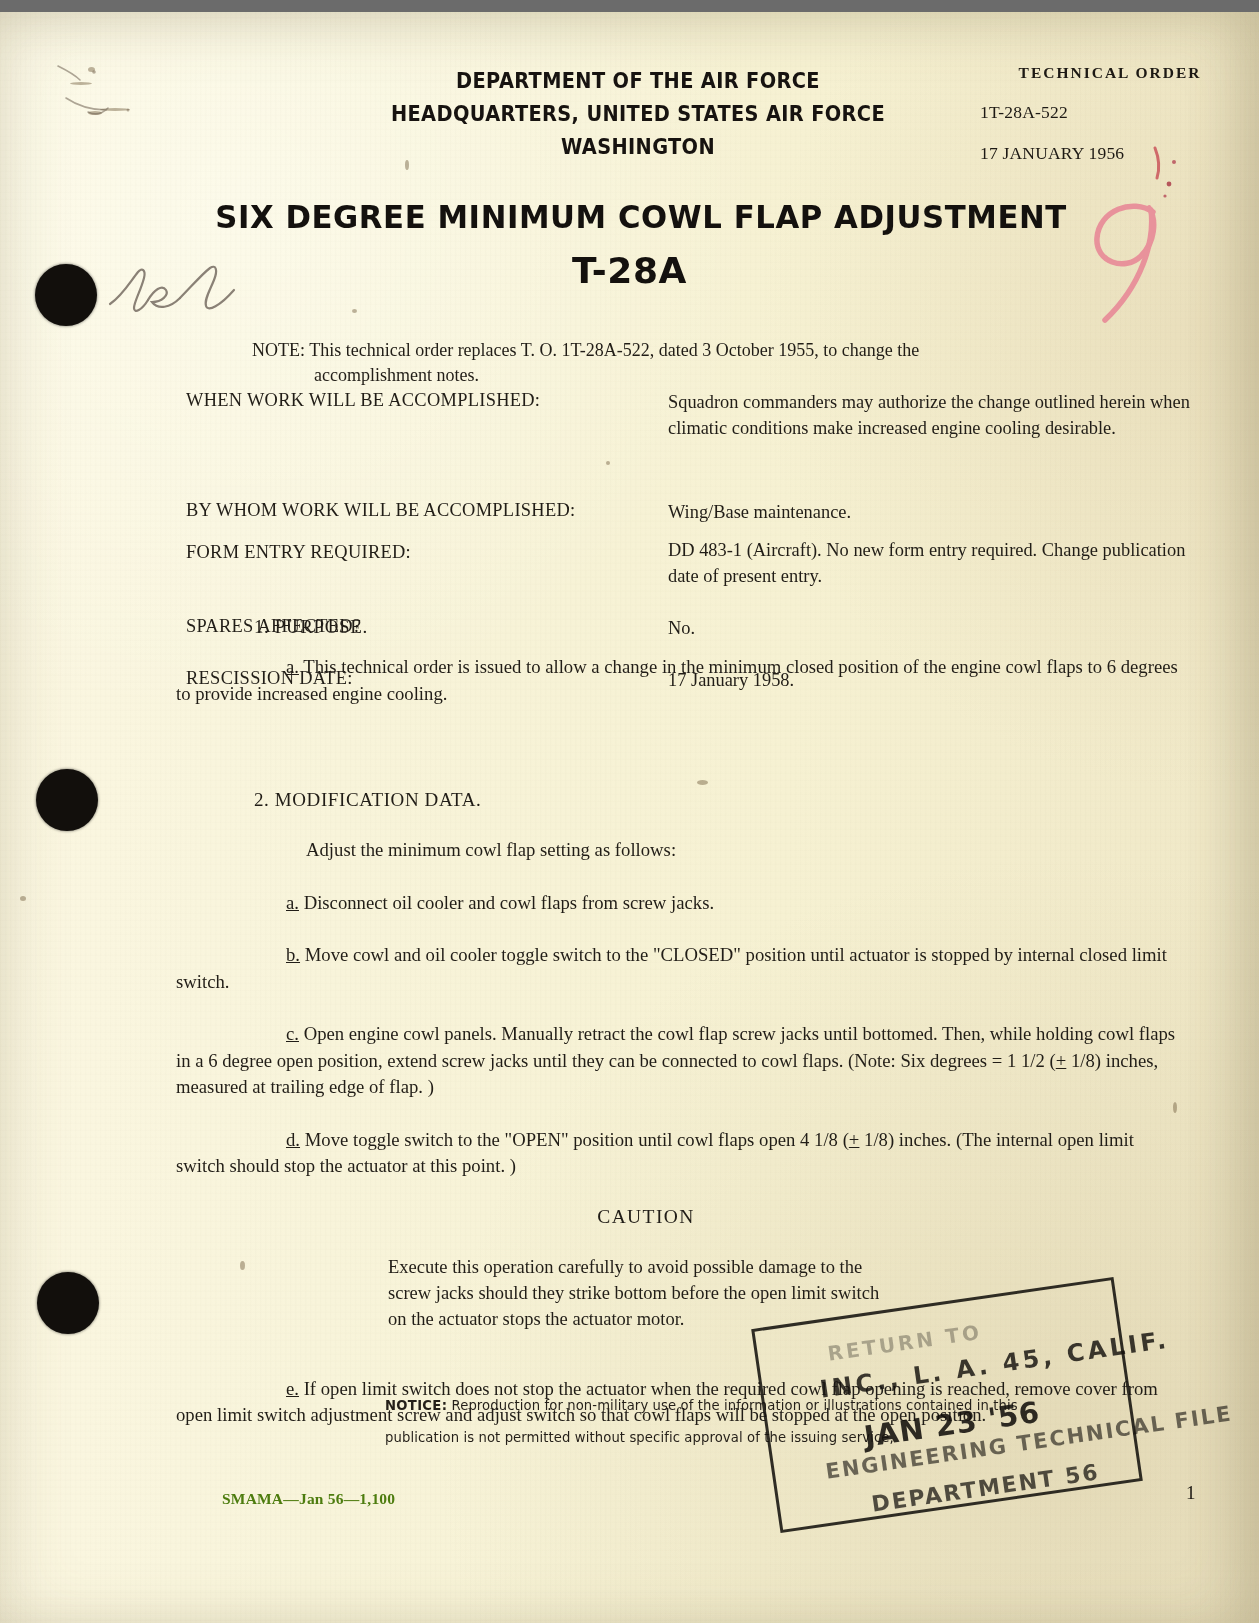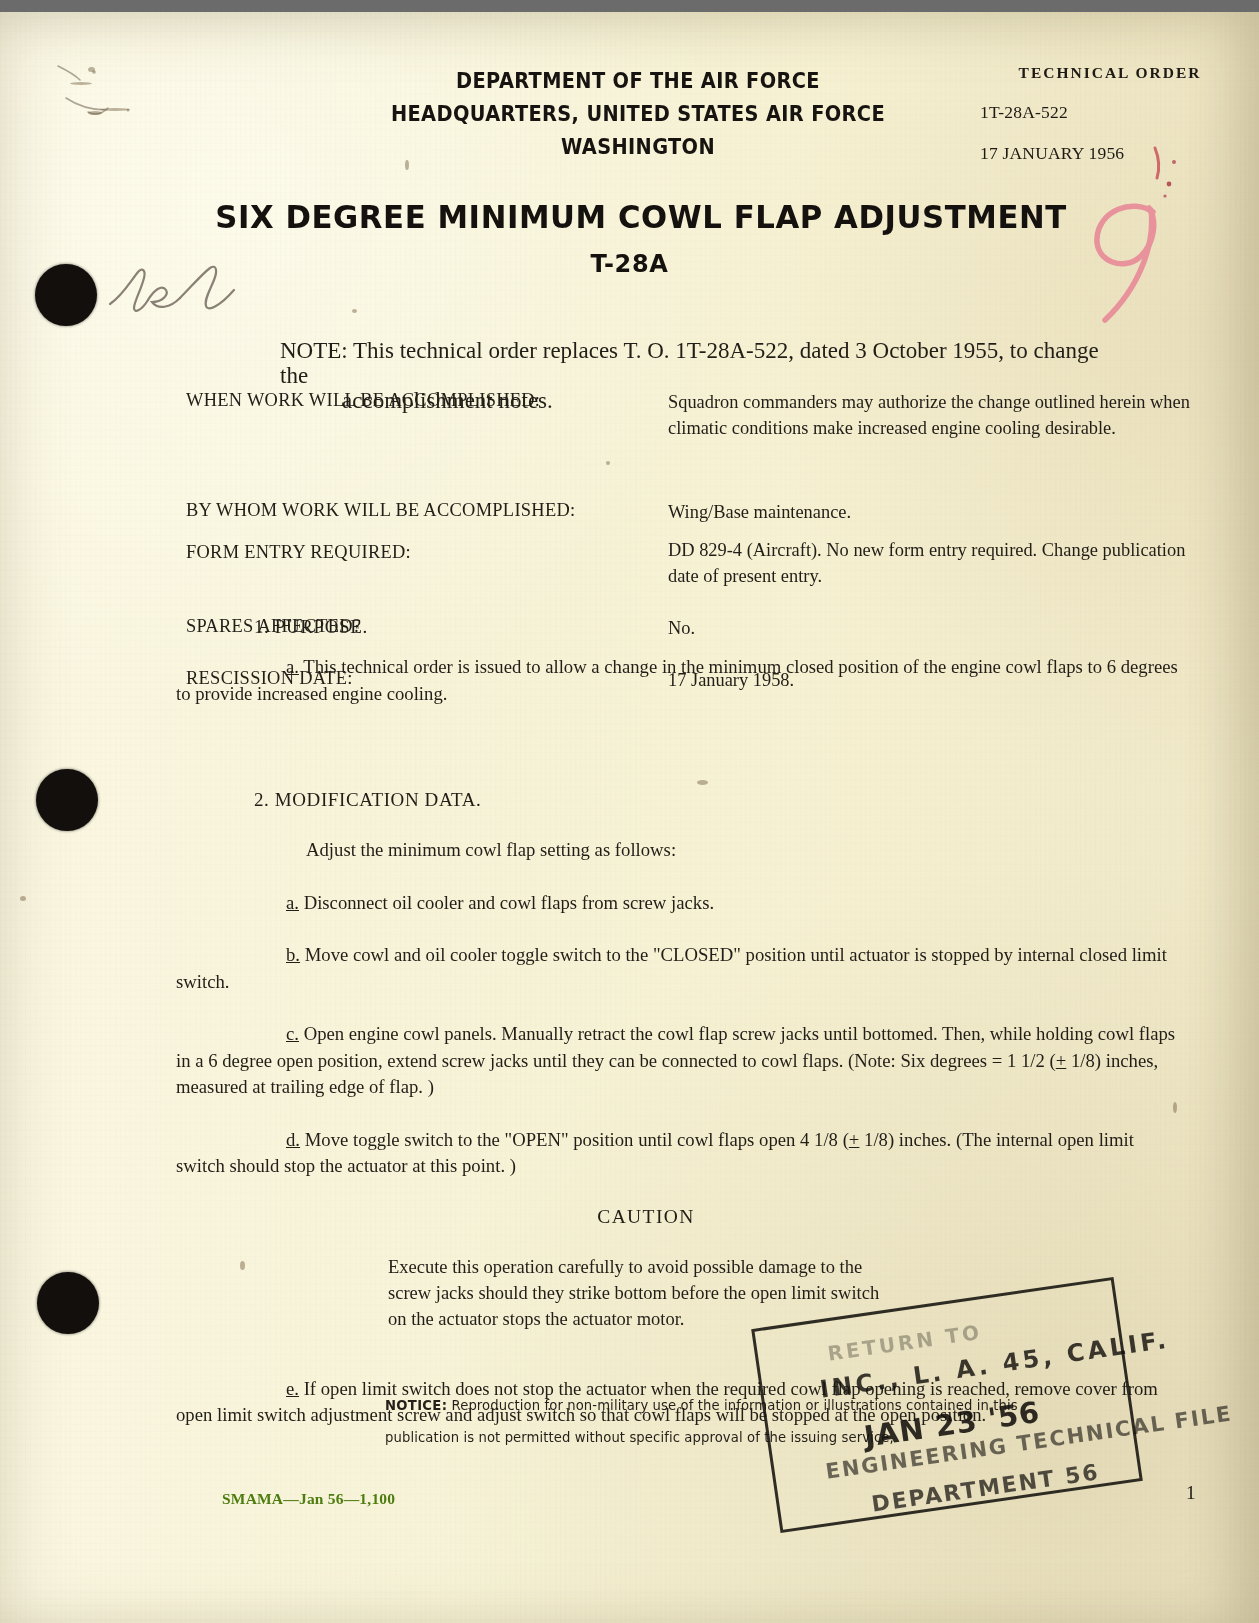--- a/index.html
+++ b/index.html
@@ -101,29 +101,29 @@
     font-weight: 700;
     color: #14110e;
   }
   .title-1 {
     font-size: 32px;
     letter-spacing: 0.6px;
     transform: scaleX(0.96);
     padding-left: 24px;
   }
   .title-2 {
-    font-size: 24px;
+    font-size: 36px;
     margin-top: 14px;
     letter-spacing: 0.6px;
   }
 
   
   .note {
-    position: absolute; left: 280px; top: 326px; width: 830px;
-    font-size: 23px; line-height: 25px;
+    position: absolute; left: 252px; top: 326px; width: 830px;
+    font-size: 18px; line-height: 25px;
   }
   .note-ind { display: block; padding-left: 62px; }
 
   
   .fields { position: absolute; left: 186px; top: 378px; width: 1010px; }
   .frow { position: relative; min-height: 26px; }
   .flabel {
     position: absolute; left: 0;
     font-size: 18.4px;
     letter-spacing: 0.3px;
@@ -320,21 +320,21 @@
         <span class="fvalue">Squadron commanders may authorize the change outlined herein when climatic conditions make increased engine cooling desirable.</span>
       </div>
 
       <div class="frow" style="height:38px;">
         <span class="flabel">BY WHOM WORK WILL BE ACCOMPLISHED:</span>
         <span class="fvalue">Wing/Base maintenance.</span>
       </div>
 
       <div class="frow" style="height:78px;">
         <span class="flabel" style="top:4px;">FORM ENTRY REQUIRED:</span>
-        <span class="fvalue" style="top:0;">DD 829-4 (Aircraft).  No new form entry required. Change publication date of present entry.</span>
+        <span class="fvalue" style="top:0;">DD 483-1 (Aircraft).  No new form entry required. Change publication date of present entry.</span>
       </div>
 
       <div class="frow" style="height:52px;">
         <span class="flabel">SPARES AFFECTED?</span>
         <span class="fvalue">No.</span>
       </div>
 
       <div class="frow" style="height:40px;">
         <span class="flabel">RESCISSION DATE:</span>
         <span class="fvalue">17 January 1958.</span>

